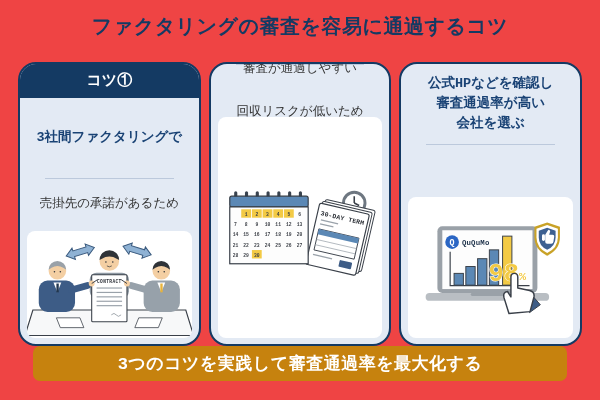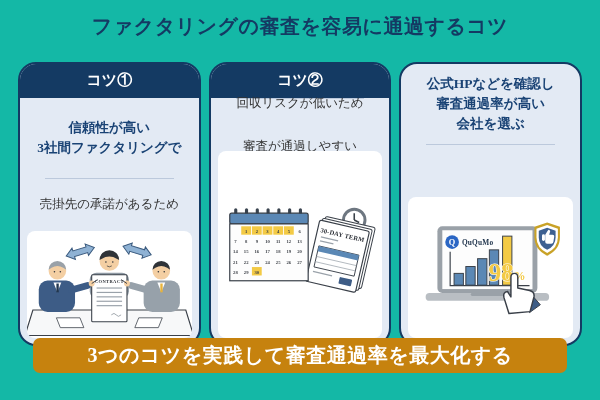--- a/index.html
+++ b/index.html
@@ -1,18 +1,18 @@
 <!DOCTYPE html>
 <html><head>
 <meta charset="utf-8">
 <style>
   html,body{margin:0;padding:0;background:#fff;}
   .page{
-    position:relative;width:600px;height:400px;background:#14b8a6;overflow:hidden;
-    font-family:Liberation Serif, serif;
+    position:relative;width:600px;height:400px;background:#ef4444;overflow:hidden;
+    font-family:Liberation Mono, monospace;
   }
   .main-title{
     position:absolute;top:13px;left:0;width:600px;text-align:center;
     font-size:20px;font-weight:800;color:#143A63;letter-spacing:.5px;margin:0;
   }
   .cards{
     position:absolute;top:62px;left:18px;width:564px;height:284px;
     display:flex;gap:8px;
   }
   .card{
@@ -33,24 +33,24 @@
   .card-text{
     height:52px;display:flex;flex-direction:column;justify-content:center;
     text-align:center;color:#333333;font-size:12.5px;line-height:1.55;gap:24px;
   }
   .illus{
     flex:1;width:100%;background:#fff;border-radius:8px;overflow:hidden;
     box-sizing:border-box;
   }
   .illus svg{display:block;width:100%;height:100%;}
   .banner{
-    position:absolute;left:33px;top:338px;width:534px;height:35px;
+    position:absolute;left:33px;top:346px;width:534px;height:35px;
     background:#C6820E;border-radius:7px;color:#fff;
     display:flex;align-items:center;justify-content:center;
-    font-size:20px;font-weight:700;letter-spacing:.5px;
+    font-size:17px;font-weight:700;letter-spacing:.5px;
   }
   
   .contract-label{font-size:4.6px;font-weight:700;fill:#2B2F36;letter-spacing:.4px;}
   .doc-label{font-size:6.6px;font-weight:700;fill:#2B2F36;letter-spacing:.2px;}
   .cal-num{font-size:4.8px;fill:#3B3F46;font-weight:700;}
   .brand-text{font-size:7.5px;font-weight:700;fill:#22364E;letter-spacing:.2px;}
   .brand-q{font-size:8.5px;font-weight:700;fill:#fff;}
   .rate-big{font-size:26px;font-weight:800;fill:#F3CA45;stroke:#fff;stroke-width:1.1px;paint-order:stroke;}
   .rate-small{font-size:12px;}
 </style>
@@ -60,21 +60,20 @@
 <div class="page">
 
   <h1 class="main-title">ファクタリングの審査を容易に通過するコツ</h1>
 
   <div class="cards">
 
     <div class="card">
       <div class="card-header">コツ①</div>
       <div class="card-body">
         <div class="card-title">
-          <div>信頼性が高い</div>
           <div>3社間ファクタリングで</div>
         </div>
         <div class="divider"></div>
         <div class="card-text">
           <div>売掛先の承諾があるため</div>
         </div>
         <div class="illus">
           <svg viewBox="0 0 168 100">
 
             <polygon points="6,76 162,76 170,102 -2,102" fill="#F7F8F9" stroke="#3A4049" stroke-width="1.2"></polygon>
@@ -138,26 +137,25 @@
             </g>
             <g transform="translate(98,11) rotate(17)">
               <path d="M0 0 l8 -6 v3 h14 v-3 l8 6 l-8 6 v-3 H8 v3 Z" fill="#8FB2D4" stroke="#3A5A7E" stroke-width="1"></path>
             </g>
           </svg>
         </div>
       </div>
     </div>
 
     <div class="card">
-      <div class="card-header">コツ②</div>
       <div class="card-body">
         <div class="divider"></div>
         <div class="card-text">
+          <div>審査が通過しやすい</div>
           <div>回収リスクが低いため</div>
-          <div>審査が通過しやすい</div>
         </div>
         <div class="illus">
           <svg viewBox="0 0 168 100">
 
             <g>
               <circle cx="139" cy="25" r="11" fill="#fff" stroke="#6E7781" stroke-width="3"></circle>
               <line x1="139" y1="25" x2="139" y2="18" stroke="#3A4049" stroke-width="1.6"></line>
               <line x1="139" y1="25" x2="144" y2="27.5" stroke="#3A4049" stroke-width="1.6"></line>
             </g>
 

